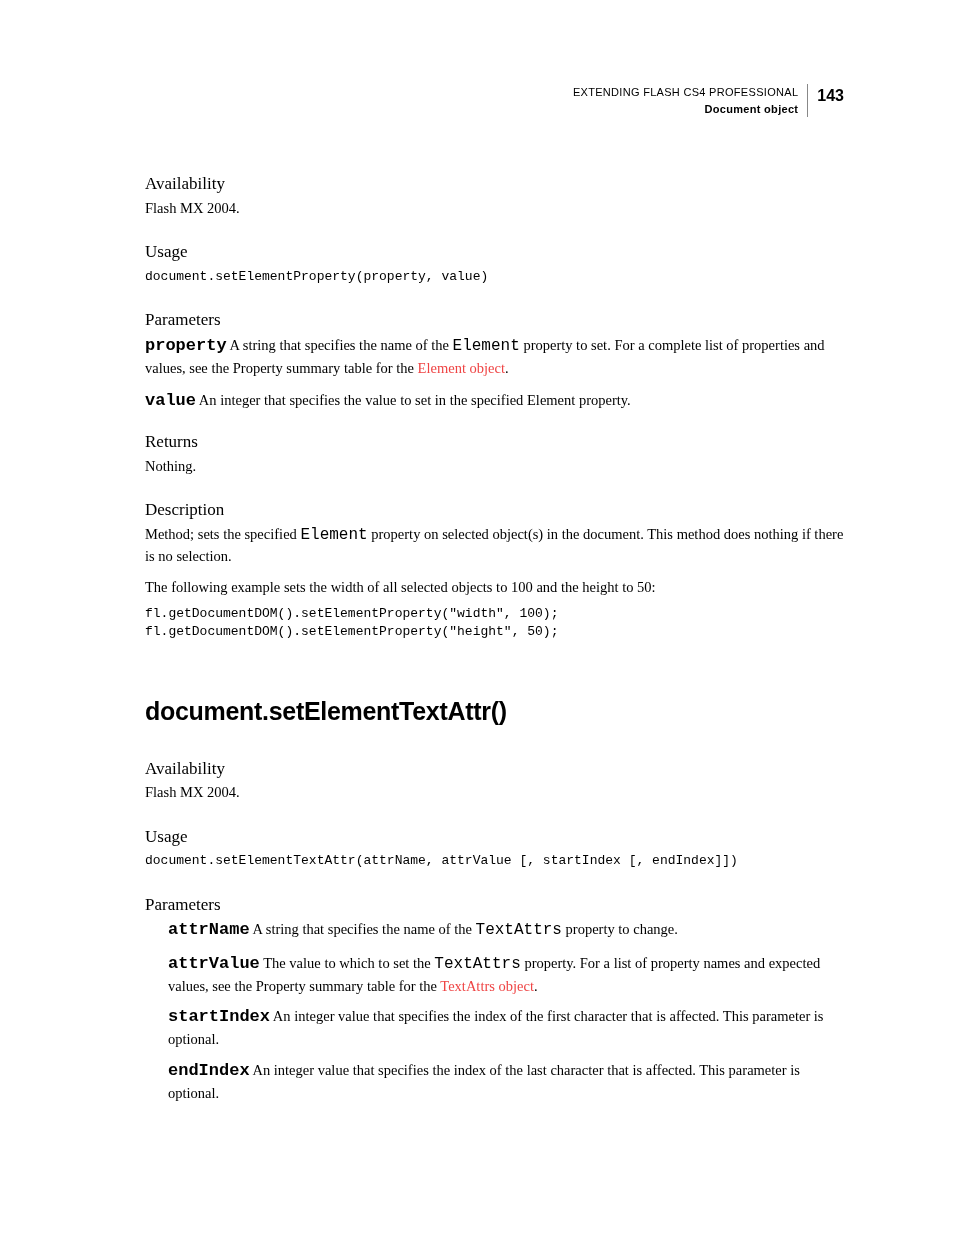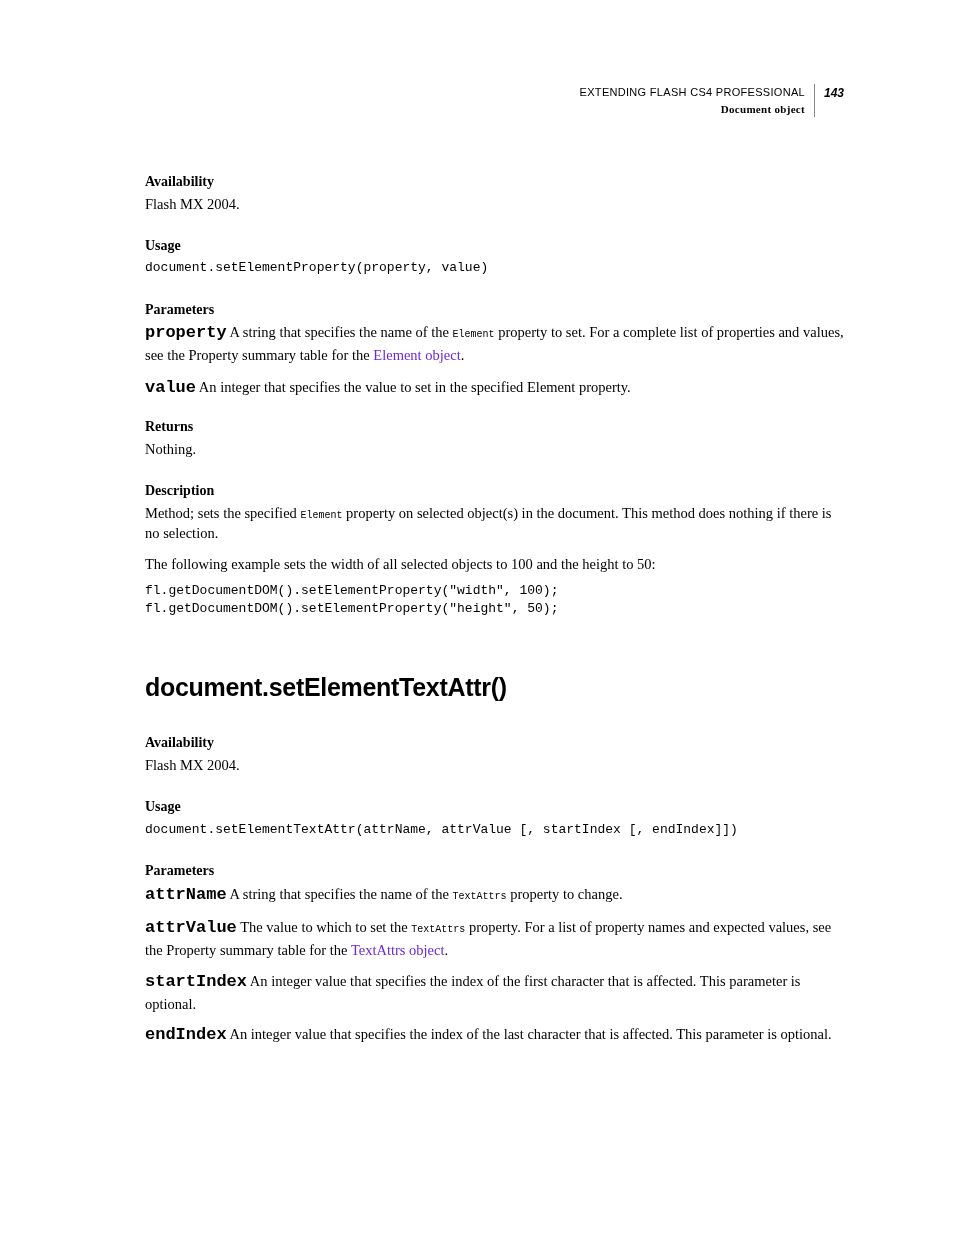--- a/index.html
+++ b/index.html
@@ -28,80 +28,80 @@
       font-size: 11px;
       line-height: 1.5;
       padding-right: 9px;
       border-right: 1.5px solid #888;
       letter-spacing: 0.3px;
     }
     .header-title {
       font-family: 'Myriad Pro', 'Helvetica Neue', Arial, sans-serif;
     }
     .header-subtitle {
-      font-family: Liberation Serif, serif;
+      font-family: Liberation Sans, sans-serif;
       font-weight: bold;
     }
     .page-num {
       font-family: 'Myriad Pro', 'Helvetica Neue', Arial, sans-serif;
       font-weight: bold;
-      font-size: 12px;
+      font-size: 16px;
       padding-left: 9px;
       padding-top: 1px;
-      font-style: italic;
     }
     h1 {
       font-family: 'Myriad Pro', 'Helvetica Neue', Arial, sans-serif;
       font-weight: bold;
       font-size: 25px;
       margin-bottom: 28px;
       letter-spacing: -0.3px;
     }
     .section-label {
-      font-weight: bold;
-      font-size: 14px;
+      font-weight: normal;
+      font-size: 17px;
       margin-top: 17px;
       margin-bottom: 2px;
     }
     .body-text {
       font-size: 14.5px;
       margin-bottom: 2px;
     }
     .code-block {
       font-family: 'Courier New', Courier, monospace;
       font-size: 13px;
       margin-top: 4px;
       margin-bottom: 4px;
       white-space: pre;
       line-height: 1.4;
     }
     .inline-code {
       font-family: 'Courier New', Courier, monospace;
-      font-size: 10px;
+      font-size: 16px;
     }
     .inline-code-bold {
       font-family: 'Courier New', Courier, monospace;
       font-size: 17px;
       font-weight: bold;
     }
     .link {
-      color: #6d28d9;
+      color: #ef4444;
     }
     .link-code {
       font-family: 'Courier New', Courier, monospace;
       font-size: 13px;
       color: #0066cc;
     }
     .para {
       margin-bottom: 10px;
       line-height: 1.42;
     }
     .para-tight {
       margin-bottom: 9px;
       line-height: 1.42;
+      margin-left: 23px;
     }
     .method-block {
       margin-bottom: 52px;
     }
     .gap-small {
       margin-top: 17px;
     }
     .gap-med {
       margin-top: 22px;
     }

